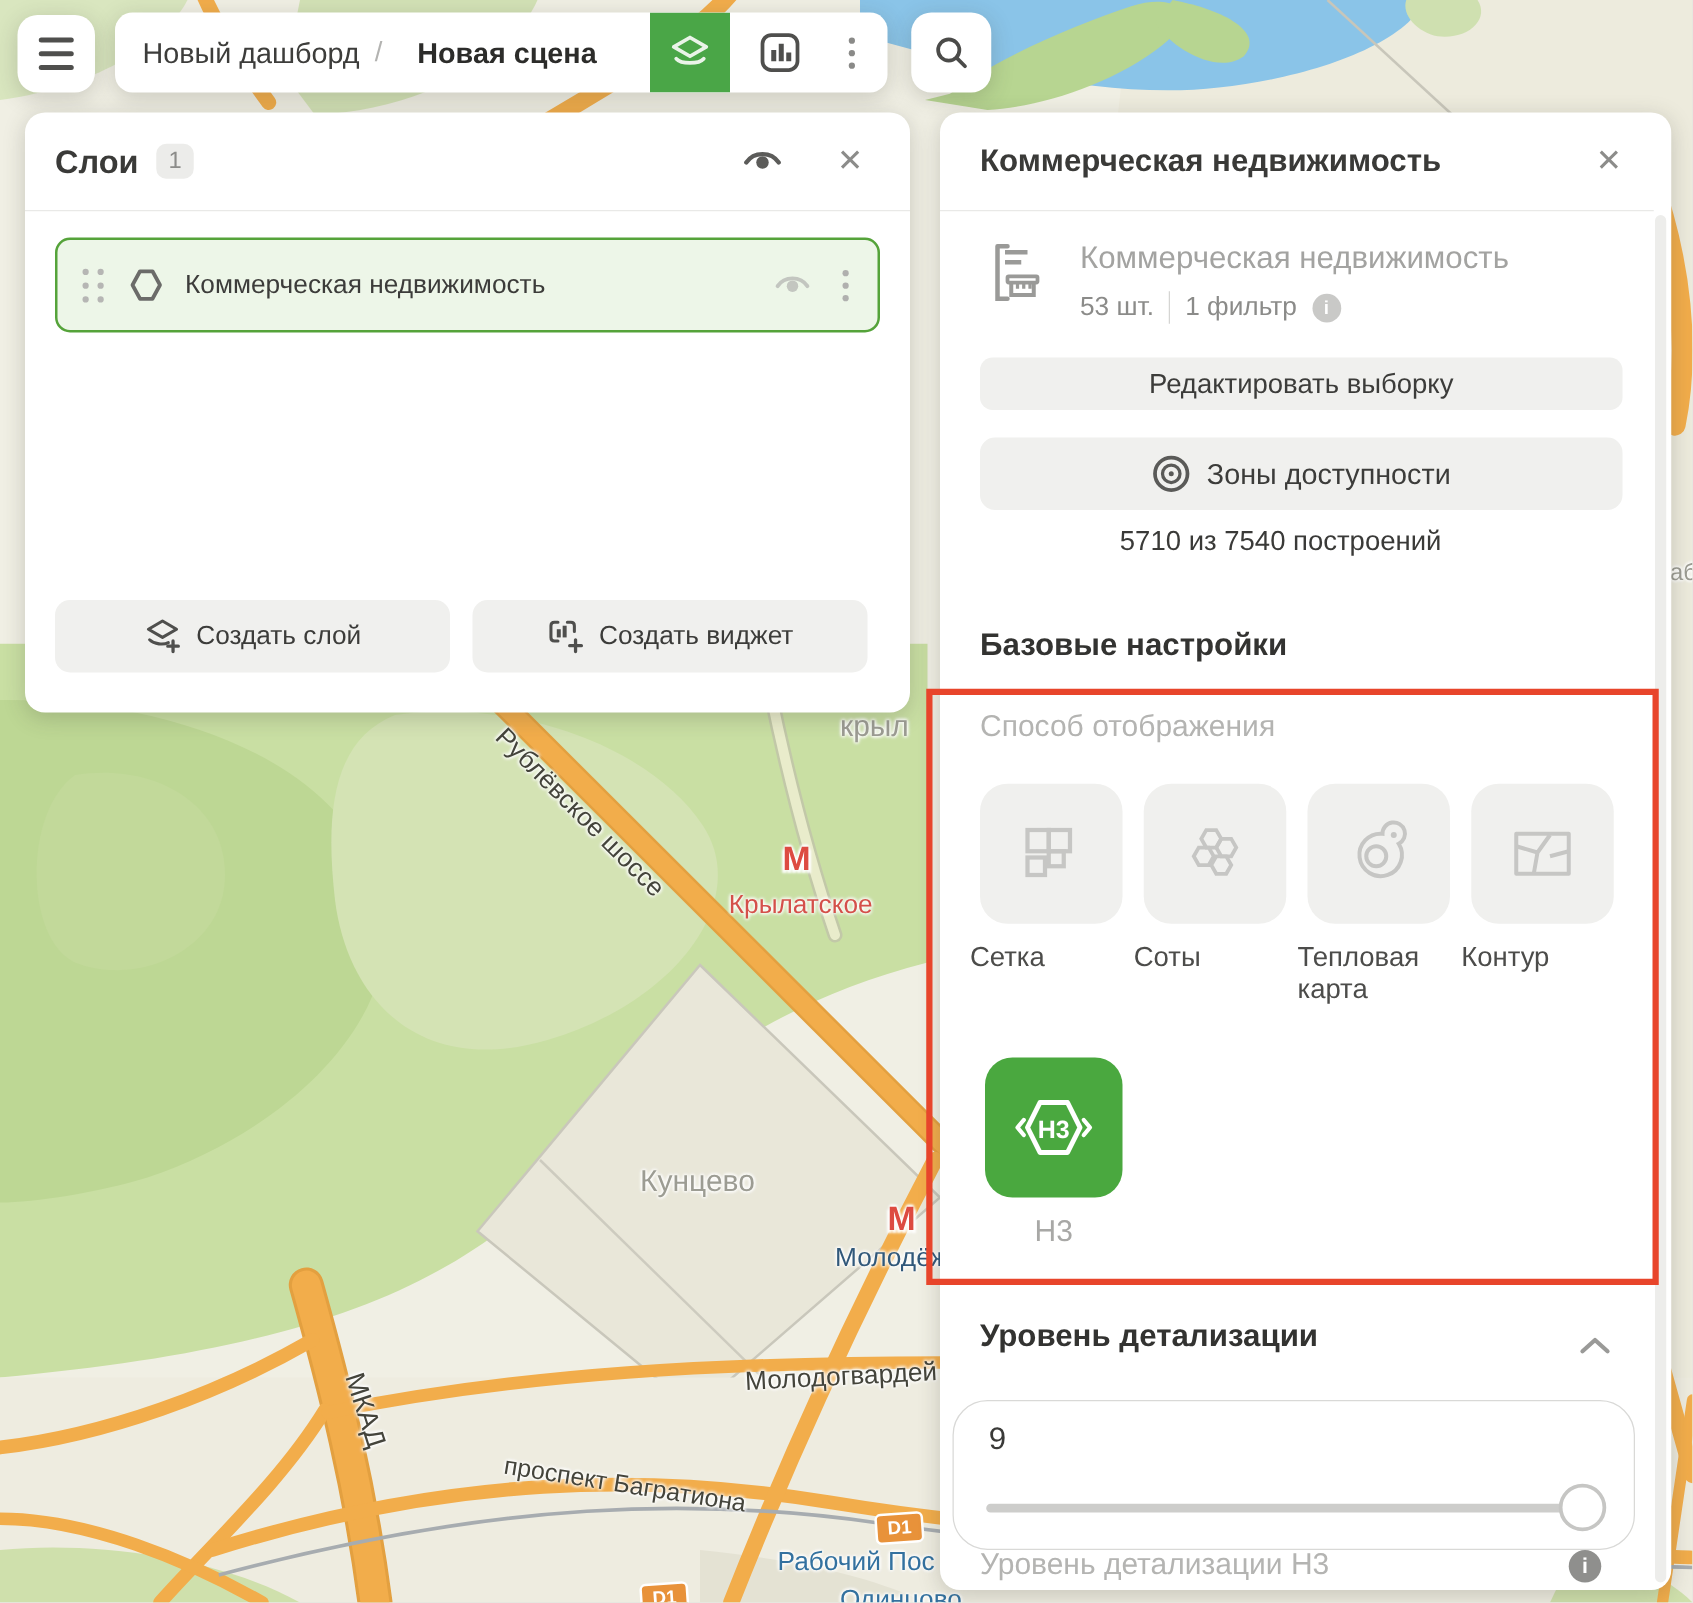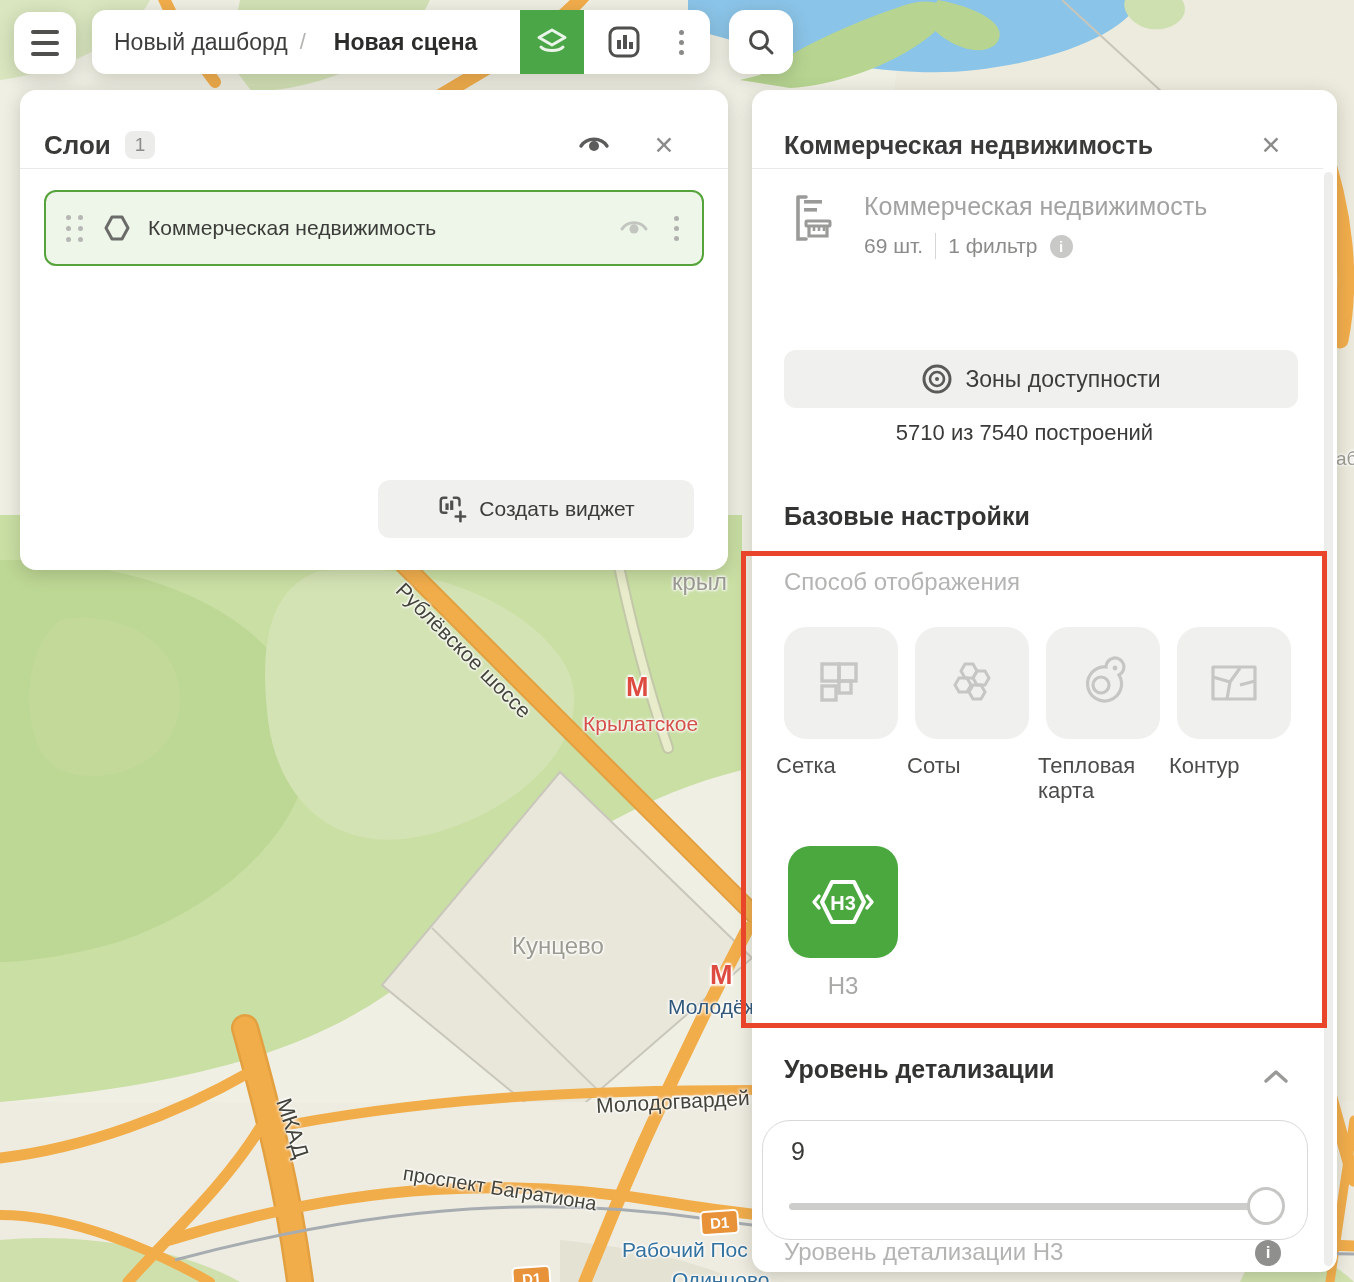--- a/index.html
+++ b/index.html
@@ -39,21 +39,21 @@
   .breadcrumb-pill{left:92px;top:10px;width:618px;height:64px;border-radius:14px;
     display:flex;align-items:center;overflow:hidden;}
   .bc-text{font-size:23px;color:#3d3d3b;margin-left:22px;}
   .bc-sep{color:#b3b3b1;margin:0 12px;font-size:22px;}
   .bc-scene{font-weight:bold;color:#2c2c2a;}
   .green-sq{position:absolute;left:428px;top:0;width:64px;height:64px;background:#4aa647;
     display:flex;align-items:center;justify-content:center;cursor:pointer;}
   .search-btn{left:729px;top:10px;width:64px;height:64px;}
   
   .layers-panel{left:20px;top:90px;width:708px;height:480px;}
-  .panel-header{position:absolute;left:0;top:0;right:16px;height:78px;display:flex;align-items:center;margin-top:16px;}
+  .panel-header{position:absolute;left:0;top:0;right:0;height:78px;display:flex;align-items:center;}
   .panel-title{font-size:26px;font-weight:bold;color:#3a3a38;margin-left:24px;}
   .count-badge{margin-left:14px;background:#ececea;color:#8c8c8a;font-size:19px;
     padding:3px 10px;border-radius:8px;}
   .layer-item{position:absolute;left:24px;top:100px;width:660px;height:76px;
     background:#edf6e8;border:2px solid #55a33a;border-radius:12px;
     display:flex;align-items:center;cursor:pointer;}
   .drag-dots{display:grid;grid-template-columns:repeat(2,6px);grid-gap:6px;margin:0 18px 0 20px;}
   .drag-dots i{width:5px;height:5px;border-radius:50%;background:#b6b6b4;}
   .layer-name{font-size:21px;color:#3c3c3a;margin-left:16px;flex:1;}
   .create-btn{bottom:32px;width:316px;height:58px;font-size:21px;}
@@ -244,20 +244,28 @@
       </div>
       <div class="icon-btn" style="width:40px;height:44px;margin-right:6px;">
         <span class="dots-v" style="--c:#b0b0ae;">
             <i style="background:#b0b0ae;"></i>
             <i style="background:#b0b0ae;"></i>
             <i style="background:#b0b0ae;"></i>
           </span>
       </div>
     </div>
 
+    <button class="gray-btn create-btn" style="left:24px;">
+      <svg width="30" height="30" viewBox="0 0 32 32">
+        <path d="M16,3 L28,10 L16,17 L4,10 Z" fill="none" stroke="#4f4f4d" stroke-width="2.6" stroke-linejoin="round"></path>
+        <path d="M5,19 C9,23 17,23.5 21,21.5" fill="none" stroke="#4f4f4d" stroke-width="2.6" stroke-linecap="round"></path>
+        <path d="M25,20 v9 M20.5,24.5 h9" stroke="#4f4f4d" stroke-width="2.8" stroke-linecap="round"></path>
+      </svg>
+      <span>Создать слой</span>
+    </button>
     <button class="gray-btn create-btn" style="left:358px;">
       <svg width="30" height="30" viewBox="0 0 32 32">
         <path d="M10,4 L7,4 Q4,4 4,7 L4,17 Q4,20 7,20 L10,20 M18,4 L21,4 Q24,4 24,7 L24,12" fill="none" stroke="#4f4f4d" stroke-width="2.6" stroke-linecap="round"></path>
         <rect x="9" y="10" width="3.4" height="7" fill="#4f4f4d"></rect>
         <rect x="14" y="7" width="3.4" height="10" fill="#4f4f4d"></rect>
         <path d="M25,19 v10 M20,24 h10" stroke="#4f4f4d" stroke-width="2.8" stroke-linecap="round"></path>
       </svg>
       <span>Создать виджет</span>
     </button>
   </div>
@@ -277,28 +285,31 @@
         <path d="M10,5 h8 M10,5 v42 h8" fill="none" stroke="#9a9a98" stroke-width="3.6" stroke-linecap="round"></path>
         <rect x="16" y="8" width="18" height="3.6" fill="#9a9a98"></rect>
         <rect x="16" y="16" width="13" height="3.6" fill="#9a9a98"></rect>
         <rect x="18" y="29" width="24" height="5" rx="1" fill="none" stroke="#9a9a98" stroke-width="3"></rect>
         <path d="M21,34 v10 h18 v-10" fill="none" stroke="#9a9a98" stroke-width="3.2"></path>
         <path d="M26,34 v5 M31,34 v5 M36,34 v5" stroke="#9a9a98" stroke-width="2.6"></path>
       </svg>
       <div>
         <div class="info-name">Коммерческая недвижимость</div>
         <div class="info-meta">
-          <span>69 шт.</span>
+          <span>53 шт.</span>
           <span class="meta-vline"></span>
           <span>1 фильтр</span>
           <i class="info-circle">i</i>
         </div>
       </div>
     </div>
 
+    <button class="gray-btn" style="left:32px;top:196px;width:514px;height:42px;border-radius:10px;">
+      <span>Редактировать выборку</span>
+    </button>
 
     <button class="gray-btn" style="left:32px;top:260px;width:514px;height:58px;font-size:23px;">
       <svg width="32" height="32" viewBox="0 0 32 32">
         <circle cx="16" cy="16" r="13" fill="none" stroke="#5a5a58" stroke-width="3"></circle>
         <circle cx="16" cy="16" r="7" fill="none" stroke="#5a5a58" stroke-width="2.6"></circle>
         <circle cx="16" cy="16" r="2" fill="#5a5a58"></circle>
       </svg>
       <span>Зоны доступности</span>
     </button>
 

